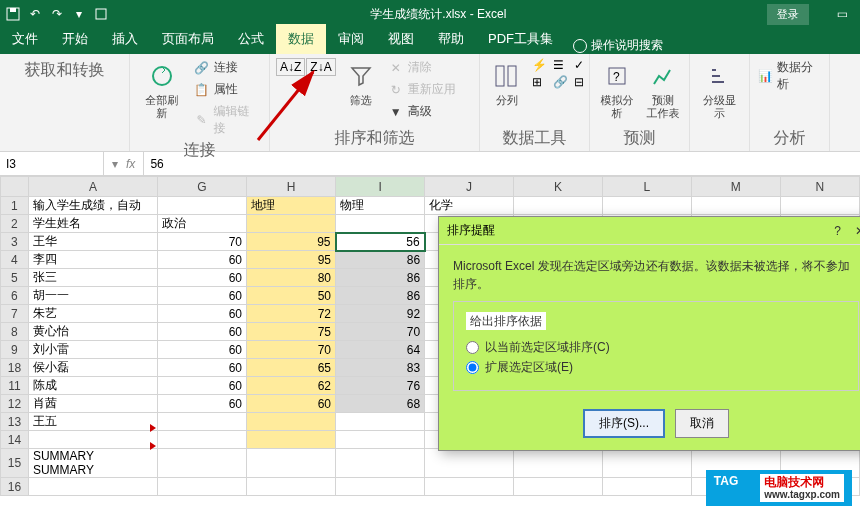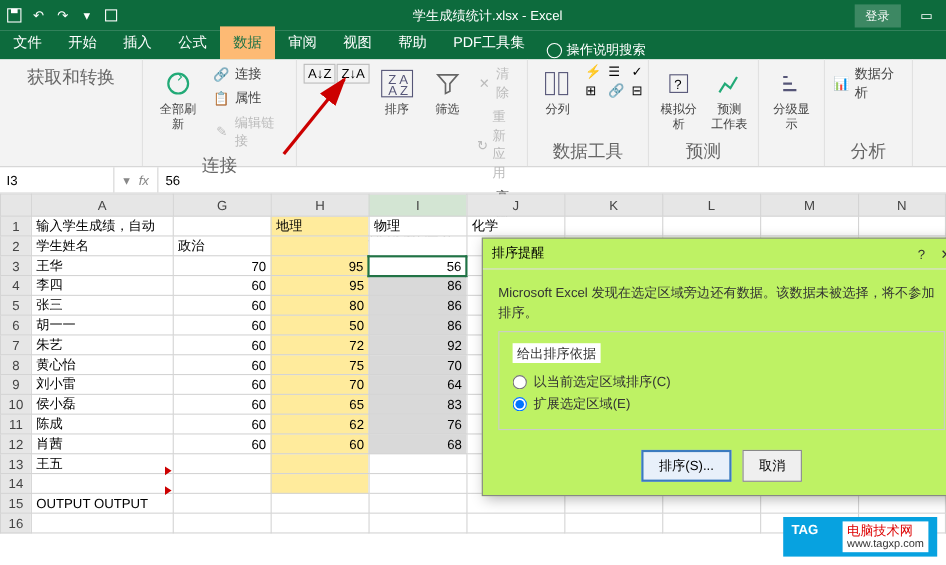--- a/index.html
+++ b/index.html
@@ -1,25 +1,25 @@
 <!DOCTYPE html>
 <html><head>
 <meta charset="utf-8">
 <style>
 *{box-sizing:border-box;margin:0;padding:0;font-family:"Microsoft YaHei",sans-serif;font-size:12px;user-select:none}
 body{background:#fff;width:860px;height:514px;overflow:hidden;position:relative}
 .titlebar{height:28px;background:#0d6b3d;color:#fff;display:flex;align-items:center;padding:0 4px}
 .titlebar .qat{display:flex;gap:4px;align-items:center}
 .titlebar .qat span{width:18px;height:18px;display:flex;align-items:center;justify-content:center;color:#fff}
 .titlebar .title{flex:1;text-align:center;font-size:12px}
-.titlebar .wbtns{display:flex;gap:4px;align-items:center}
+.titlebar .wbtns{display:flex;gap:14px;align-items:center}
 .titlebar .login{background:rgba(255,255,255,.2);padding:3px 10px;margin-right:6px;font-size:11px}
 .menubar{height:26px;background:#0d6b3d;display:flex;align-items:flex-end;color:#fff}
 .menubar .tab{padding:6px 12px 6px;font-size:13px;cursor:pointer}
-.menubar .tab.active{background:#fdba74;color:#217346}
+.menubar .tab.active{background:#fef9c3;color:#217346}
 .menubar .search{display:flex;align-items:center;gap:4px;padding:0 8px}
 .menubar .bulb{width:14px;height:14px;border-radius:50%;border:1.5px solid #fff}
 .ribbon{height:98px;background:#f3f3f3;border-bottom:1px solid #d4d4d4;display:flex;position:relative}
 .group{border-right:1px solid #e1e1e1;padding:4px 6px 2px;display:flex;flex-direction:column;justify-content:space-between}
 .group .items{display:flex;gap:4px;align-items:flex-start;flex:1}
 .bigbtn{display:flex;flex-direction:column;align-items:center;gap:2px;padding:2px 4px;cursor:pointer;min-width:42px}
 .bigbtn .ico{width:32px;height:32px;display:flex;align-items:center;justify-content:center}
 .bigbtn .lbl{font-size:11px;text-align:center;line-height:13px;color:#444}
 .smallbtns{display:flex;flex-direction:column;gap:3px}
 .smallbtn{display:flex;align-items:center;gap:4px;font-size:11px;padding:1px 2px;cursor:pointer;color:#444}
@@ -49,21 +49,21 @@
 .dlg-body{padding:12px 14px 10px;font-size:12px;color:#333;line-height:1.5}
 .fieldset{border:1px solid #ccc;margin-top:8px;padding:10px 12px 12px}
 .fieldset .legend{background:#fff;margin-top:-18px;margin-bottom:6px;display:inline-block;padding:0 4px;color:#333}
 .radio{display:flex;align-items:center;gap:6px;margin:2px 0;cursor:pointer}
 .radio input{width:13px;height:13px}
 .dlg-btns{display:flex;justify-content:center;gap:10px;padding:8px 12px 12px}
 .dlg-btns button{padding:4px 14px;font-size:12px;border:1px solid #888;background:#efefef;cursor:pointer}
 .dlg-btns button.primary{border:2px solid #3b7bbf;background:#e8f0fa}
 .arrow{position:absolute;pointer-events:none}
 .tag{position:absolute;right:8px;bottom:8px;background:#07a2e0;color:#fff;padding:4px 8px;display:flex;align-items:flex-start;gap:22px;font-weight:bold;font-size:18px}
-.tag .side{background:#fff;color:#d00;font-size:14px;padding:2px 4px;line-height:1.1;font-weight:normal}
+.tag .side{background:#fff;color:#d00;font-size:14px;padding:2px 4px;line-height:1.1;font-weight:bold}
 svg{display:block}
 .disabled{color:#bbb}
 </style>
 </head>
 <body>
 
 <div class="titlebar">
   <div class="qat">
     <span>
         <svg width="14" height="14" viewBox="0 0 14 14">
@@ -84,20 +84,21 @@
   <div class="wbtns">
     <span class="login">登录</span>
     <span style="padding:0 8px">▭</span>
   </div>
 </div>
 
 <div class="menubar">
   <div class="tab">文件</div>
   <div class="tab">开始</div>
   <div class="tab">插入</div>
+  <div class="tab">页面布局</div>
   <div class="tab">公式</div>
   <div class="tab active">数据</div>
   <div class="tab">审阅</div>
   <div class="tab">视图</div>
   <div class="tab">帮助</div>
   <div class="tab">PDF工具集</div>
   <div class="search">
     <span class="bulb"></span>
     <span>操作说明搜索</span>
   </div>
@@ -133,30 +134,20 @@
           </div>
       </div>
     </div>
     <div class="grouplabel">连接</div>
   </div>
   <div class="group" style="width:210px">
     <div class="items">
       <div style="display:flex;flex-direction:row;font-size:10px;gap:1px">
         <div style="border:1px solid #bbb;padding:1px 3px">A↓Z</div>
         <div style="border:1px solid #bbb;padding:1px 3px">Z↓A</div>
-      </div>
-      <div class="bigbtn">
-        <div class="ico">
-            <svg width="32" height="28">
-              <rect x="2" y="2" width="28" height="24" fill="none" stroke="#557"></rect>
-              <text x="8" y="14" font-size="10" fill="#557">Z A</text>
-              <text x="8" y="24" font-size="10" fill="#557">A Z</text>
-            </svg>
-          </div>
-        <div class="lbl">排序</div>
       </div>
       <div class="bigbtn">
         <div class="ico">
             <svg width="24" height="24">
               <path d="M3 4h18l-7 8v7l-4 2v-9z" fill="none" stroke="#666" stroke-width="1.5"></path>
             </svg>
           </div>
         <div class="lbl">筛选</div>
       </div>
       <div class="smallbtns">
@@ -371,21 +362,21 @@
           <td>60</td>
           <td class="hl-yellow">70</td>
           <td class="selrange">64</td>
           <td></td>
           <td></td>
           <td></td>
           <td></td>
           <td></td>
         </tr>
         <tr>
-          <th class="rowh">10</th>
+          <th class="rowh">18</th>
           <td class="txt">侯小磊</td>
           <td>60</td>
           <td class="hl-yellow">65</td>
           <td class="selrange">83</td>
           <td></td>
           <td></td>
           <td></td>
           <td></td>
           <td></td>
         </tr>
@@ -432,21 +423,21 @@
           <td class="hl-yellow"></td>
           <td></td>
           <td></td>
           <td></td>
           <td></td>
           <td></td>
           <td></td>
         </tr>
         <tr>
           <th class="rowh">15</th>
-          <td class="txt">OUTPUT OUTPUT</td>
+          <td class="txt">SUMMARY SUMMARY</td>
           <td></td>
           <td></td>
           <td></td>
           <td></td>
           <td></td>
           <td></td>
           <td></td>
           <td></td>
         </tr>
         <tr>

